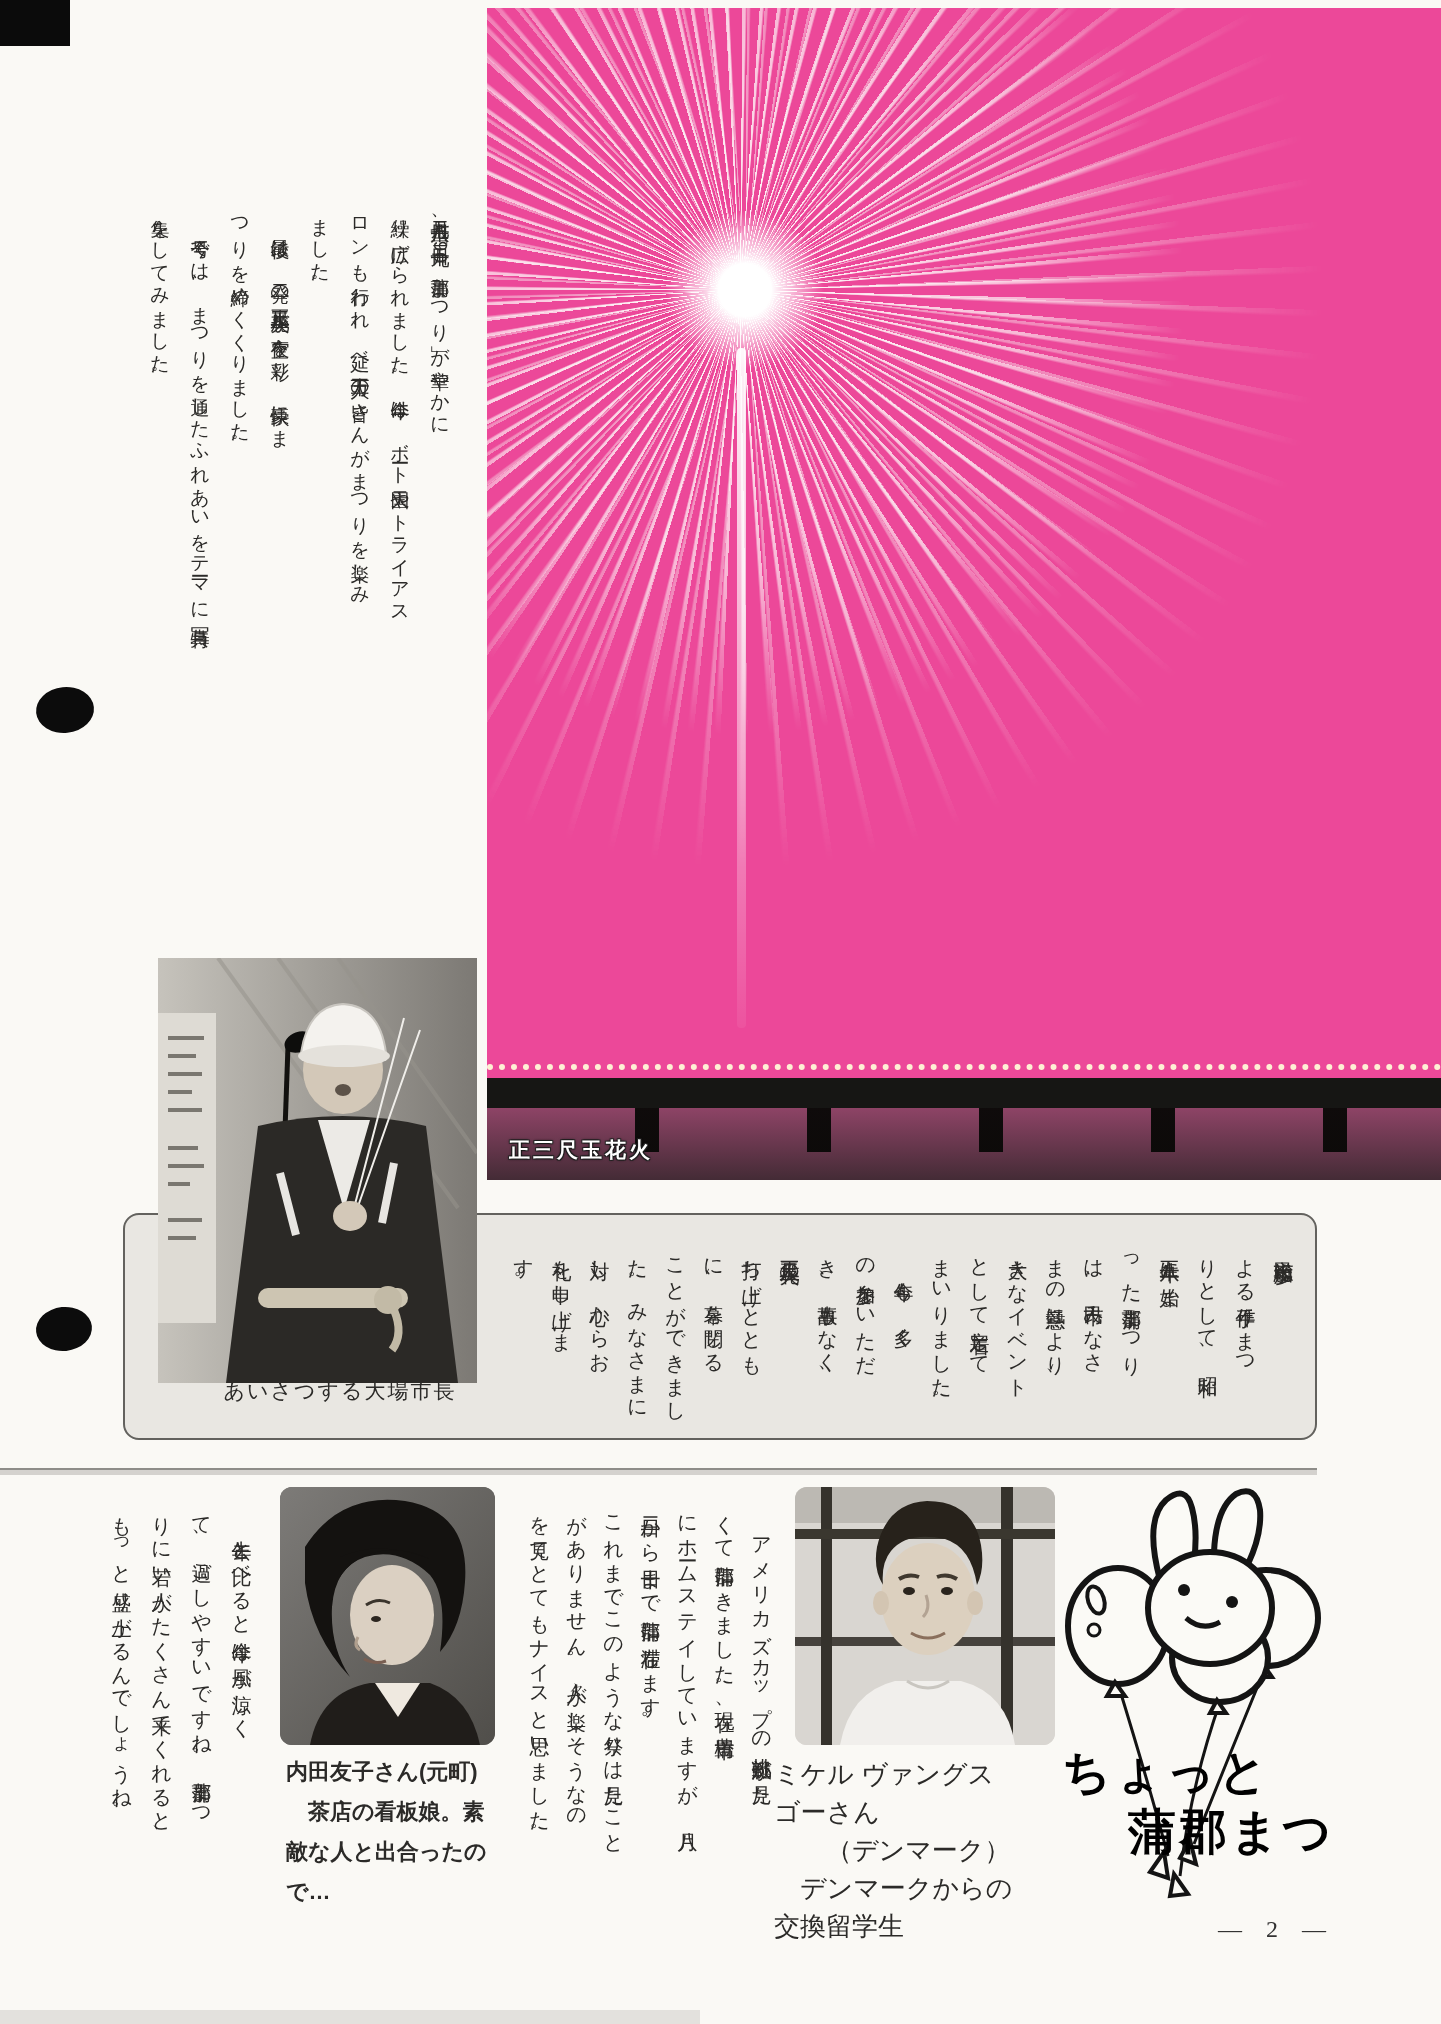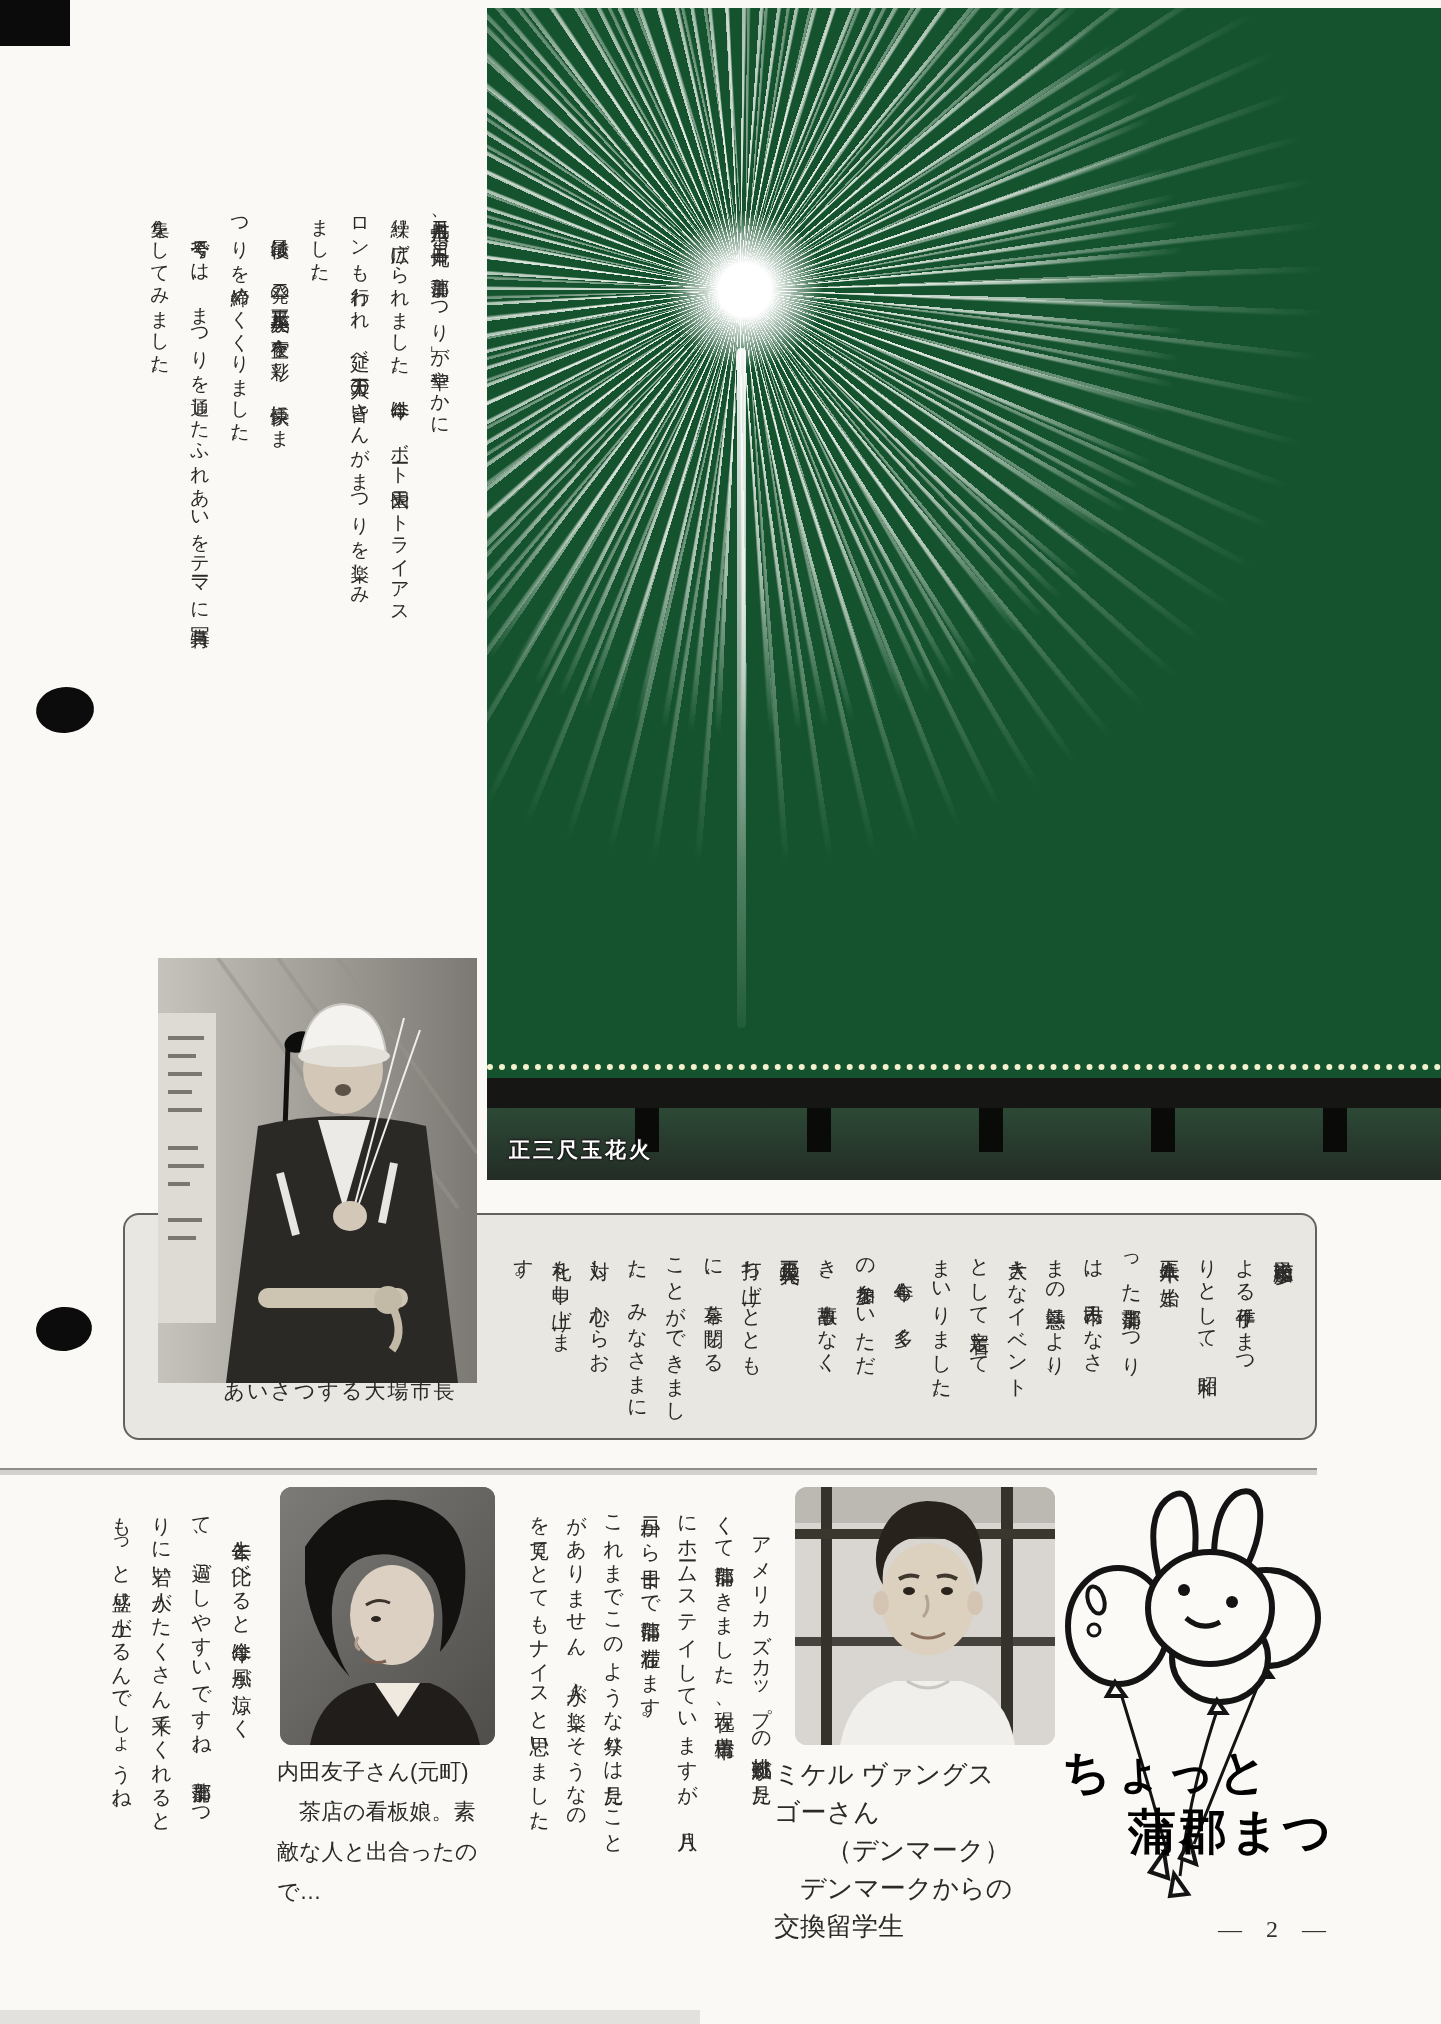--- a/index.html
+++ b/index.html
@@ -17,21 +17,21 @@
 
   
   .vtext{writing-mode:vertical-rl;text-orientation:mixed;white-space:pre-line;
          color:#2b2a28;text-align:left;}
 
   .intro-text{position:absolute;left:135px;top:205px;width:325px;height:520px;
               font-size:19px;line-height:40px;letter-spacing:1px;font-weight:500;}
 
   
   .fireworks-photo{position:absolute;left:487px;top:8px;width:954px;height:1172px;
-                   background:#14532d;overflow:hidden;}
+                   background:#ec4899;overflow:hidden;}
   .burst{position:absolute;border-radius:50%;}
   .burst-outer{left:-472px;top:-448px;width:1460px;height:1460px;opacity:.7;
     background:repeating-conic-gradient(from 4deg, rgba(250,250,246,.8) 0deg .45deg, transparent .8deg 4.4deg);
     -webkit-mask:radial-gradient(circle, rgba(0,0,0,.9) 10%, rgba(0,0,0,.55) 38%, transparent 56%);
     mask:radial-gradient(circle, rgba(0,0,0,.9) 10%, rgba(0,0,0,.55) 38%, transparent 56%);}
   .burst-inner{left:-247px;top:-218px;width:1000px;height:1000px;
     background:repeating-conic-gradient(from -10deg, rgba(255,255,252,.95) 0deg .55deg, transparent .95deg 3.5deg);
     -webkit-mask:radial-gradient(circle, #000 8%, rgba(0,0,0,.65) 40%, transparent 63%);
     mask:radial-gradient(circle, #000 8%, rgba(0,0,0,.65) 40%, transparent 63%);}
   .burst-core{position:absolute;left:173px;top:197px;width:170px;height:170px;
@@ -61,22 +61,22 @@
     font-size:21px;font-weight:500;letter-spacing:2px;}
 
   .section-divider{position:absolute;left:0;top:1468px;width:1317px;height:5px;
     background:#d4d2ce;border-top:2px solid #8e8d89;}
 
   
   .uchida-comment{position:absolute;left:96px;top:1503px;width:166px;height:400px;
     font-size:20px;line-height:40px;letter-spacing:1.5px;}
   .uchida-photo{position:absolute;left:280px;top:1487px;width:215px;height:258px;
     border-radius:12px;overflow:hidden;background:#6b6966;}
-  .uchida-caption{position:absolute;left:277px;top:1752px;width:230px;
-    font-size:22px;font-weight:400;line-height:40px;white-space:pre-line;}
+  .uchida-caption{position:absolute;left:286px;top:1752px;width:230px;
+    font-size:22px;font-weight:700;line-height:40px;white-space:pre-line;}
 
   .mikel-comment{position:absolute;left:515px;top:1502px;width:265px;height:395px;
     font-size:20px;line-height:37px;letter-spacing:1.5px;}
   .mikel-photo{position:absolute;left:795px;top:1487px;width:260px;height:258px;
     border-radius:12px;overflow:hidden;background:#d9d6d1;}
   .mikel-caption{position:absolute;left:774px;top:1755px;width:240px;
     font-size:26px;font-weight:500;line-height:38px;white-space:pre-line;}
 
   .fureai-art{position:absolute;left:1060px;top:1488px;width:280px;height:420px;}
   .fureai-title1,.fureai-title2{position:absolute;font-weight:700;font-size:48px;

